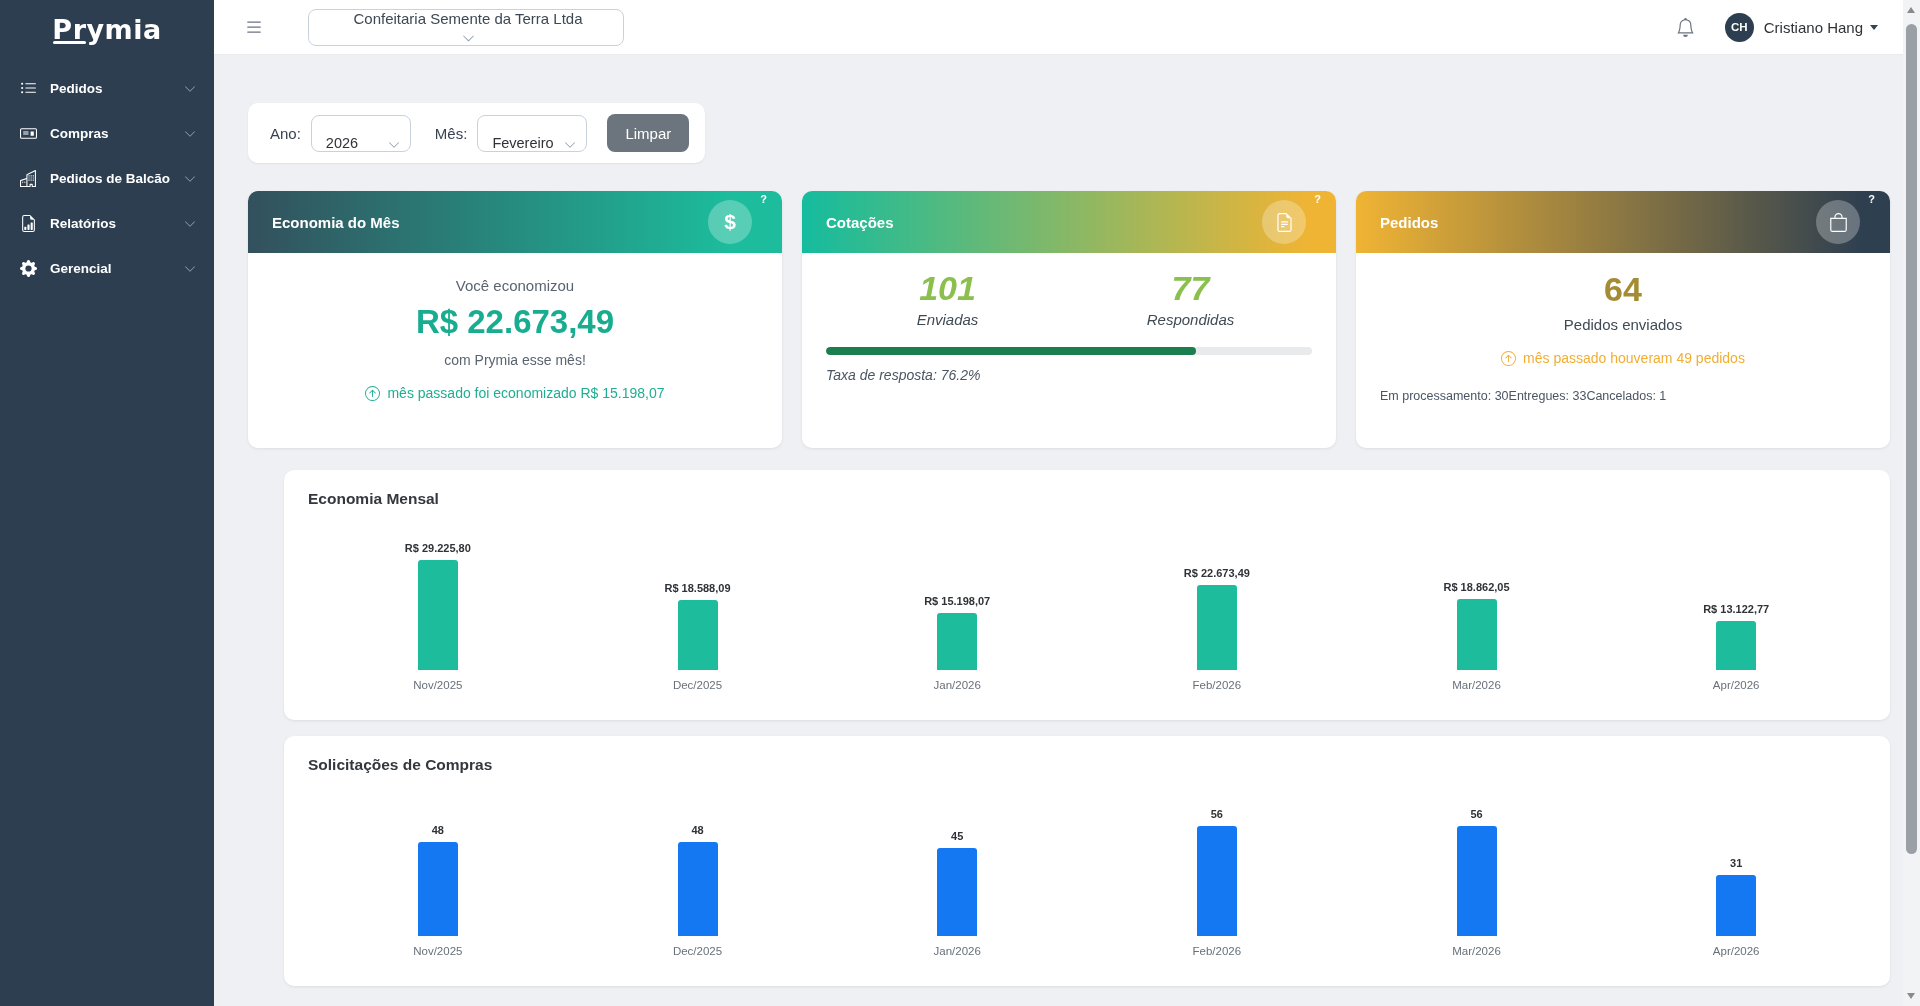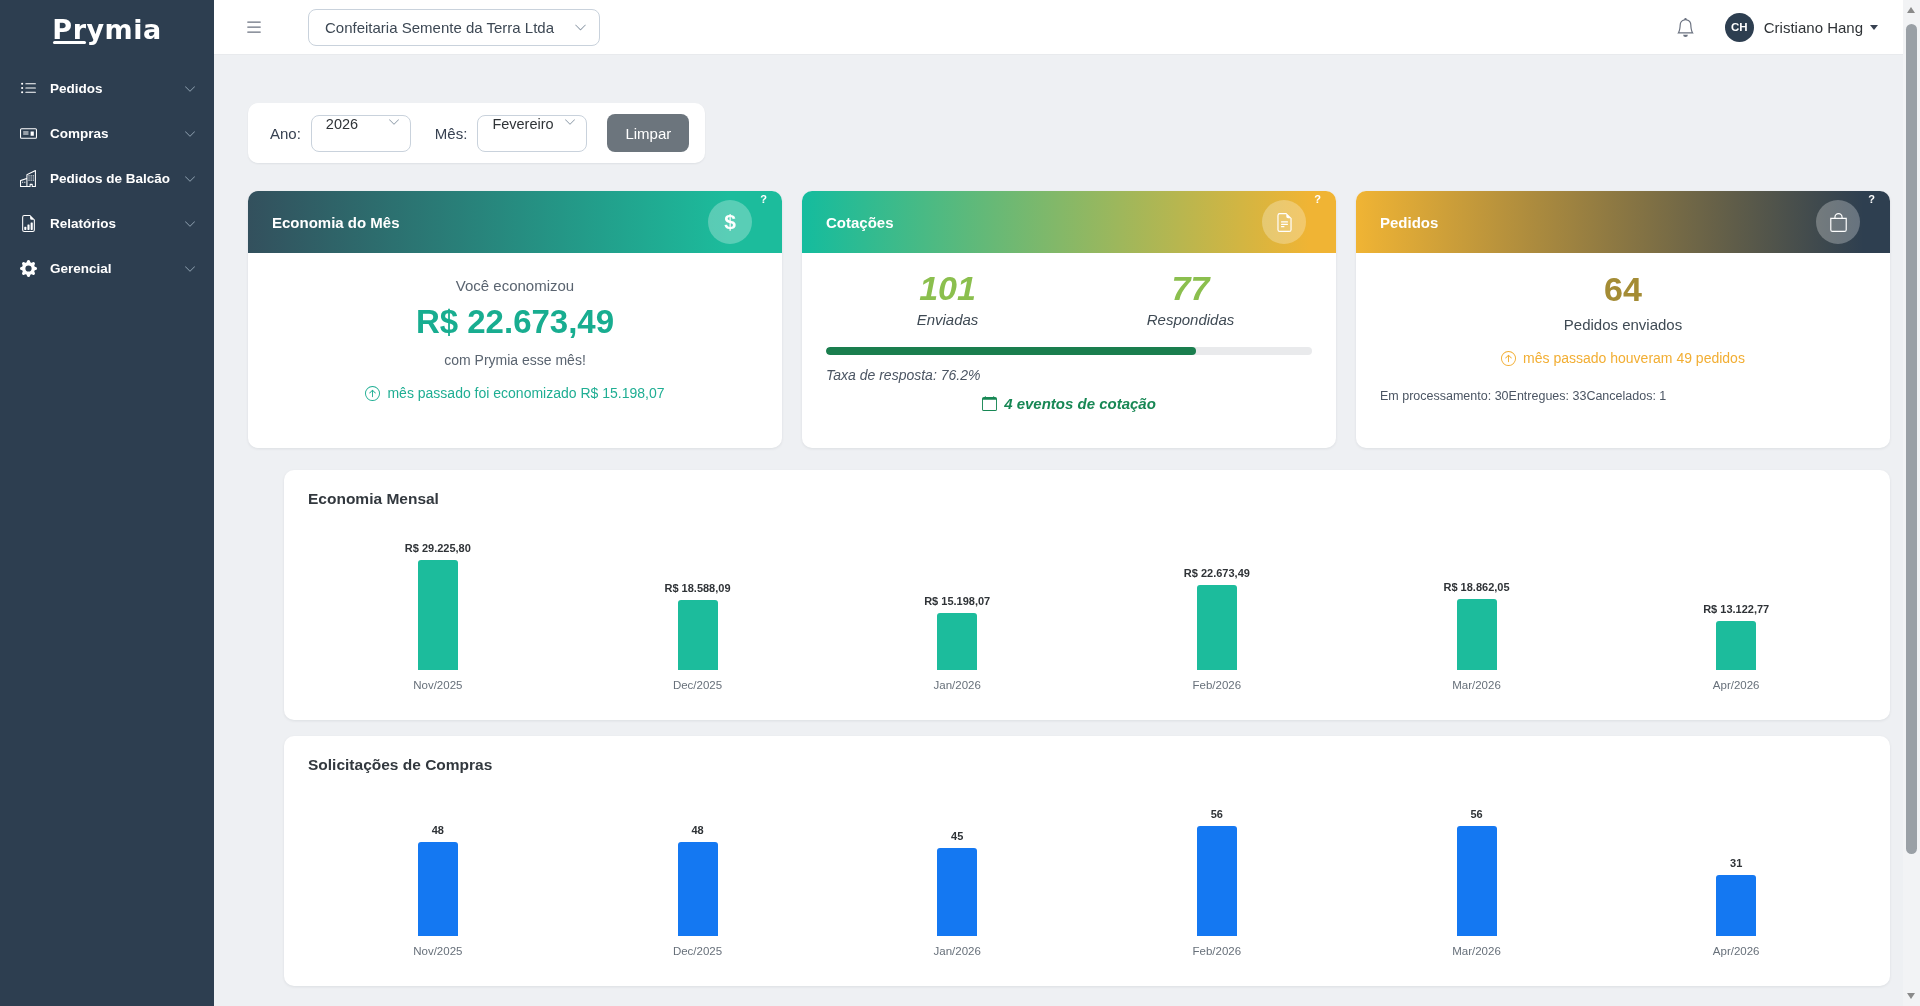--- a/index.html
+++ b/index.html
@@ -13,36 +13,36 @@
   .logo::after { content:""; position:absolute; left:1px; bottom:1px; width:33px; height:3px; background:#fff; border-radius:2px; }
   .menu { margin-top:8px; }
   .menu-item { height:45px; display:flex; align-items:center; padding:0 18px 0 20px; cursor:pointer; color:#fff; }
   .menu-item svg.mi { width:17px; height:17px; fill:#fff; flex:none; }
   .menu-item .lbl { margin-left:13px; font-size:13.5px; font-weight:bold; flex:1; white-space:nowrap; }
   .menu-item svg.chev { width:12px; height:12px; fill:#91a2b2; flex:none; }
 
   
   .topbar { position:absolute; left:214px; top:0; width:1706px; height:55px; background:#fff; border-bottom:1px solid #e8eaed; display:flex; align-items:center; z-index:5; }
   .hamburger { margin-left:30px; width:20px; height:20px; fill:#6b7280; cursor:pointer; }
-  .company-select { margin-left:44px; width:292px; height:37px; border:1px solid #c9d2dc; border-radius:8px; background:#fff; display:flex; align-items:center; justify-content:space-between; padding:0 12px 0 16px; font-size:15px; color:#3d4854; cursor:pointer; }
+  .company-select { margin-left:44px; width:316px; height:37px; border:1px solid #c9d2dc; border-radius:8px; background:#fff; display:flex; align-items:center; justify-content:space-between; padding:0 12px 0 16px; font-size:15px; color:#3d4854; cursor:pointer;flex-direction:column; }
   .company-select svg { width:13px; height:13px; fill:#8a97a5; }
   .topbar-right { margin-left:auto; margin-right:42px; display:flex; align-items:center; }
   .bell { width:19px; height:19px; fill:#6b7280; cursor:pointer; }
   .avatar { margin-left:30px; width:29px; height:29px; border-radius:50%; background:#2d3e50; color:#fff; font-size:11.5px; font-weight:bold; display:flex; align-items:center; justify-content:center; }
   .user-name { font-size:15px; color:#2f3337; margin-left:10px; cursor:pointer; }
   .caret { width:0; height:0; border-left:4px solid transparent; border-right:4px solid transparent; border-top:5px solid #374151; margin-left:7px; }
 
   
   .main { position:absolute; left:214px; top:55px; width:1706px; height:951px; background:#eef0f3; }
   .content { padding:48px 30px 0 34px; }
 
   .filter-card { background:#fff; border-radius:10px; display:inline-flex; align-items:center; padding:11px 16px; box-shadow:0 1px 2px rgba(16,24,40,.07); }
   .filter-label { font-size:15px; color:#374151; font-weight:500; margin-left:6px; }
   .filter-label.ml { margin-left:24px; }
-  .select { border:1px solid #c9d2dc; border-radius:8px; height:37px; background:#fff; display:flex; align-items:flex-start; justify-content:space-between; padding:0 10px 0 14px; font-size:14.5px; color:#2f3337; cursor:pointer; }
+  .select { border:1px solid #c9d2dc; border-radius:8px; height:37px; background:#fff; display:flex; align-items:flex-end; justify-content:space-between; padding:0 10px 0 14px; font-size:14.5px; color:#2f3337; cursor:pointer; }
   .select svg { width:12px; height:12px; fill:#8a97a5; }
   .select.year { width:100px; margin-left:10px; }
   .select.month { width:110px; margin-left:10px; }
   .btn-limpar { margin-left:20px; background:#6c757d; color:#fff; border:none; border-radius:8px; height:38px; padding:0 18px; font-size:15px; font-weight:500; font-family:inherit; cursor:pointer; }
 
   
   .cards-row { display:grid; grid-template-columns:repeat(3,1fr); gap:20px; margin-top:28px; }
   .kpi-card { background:#fff; border-radius:10px; box-shadow:0 1px 3px rgba(16,24,40,.08); height:257px; overflow:hidden; }
   .kpi-header { height:62px; display:flex; align-items:center; padding:0 30px 0 24px; }
   .kpi-header .title { color:#fff; font-size:15px; font-weight:600; flex:1; }
@@ -243,26 +243,20 @@
             </div>
             <div class="cot-col">
               <div class="cot-value">77</div>
               <div class="cot-label">Respondidas</div>
             </div>
           </div>
           <div class="progress">
             <div class="progress-fill" id="rate-fill" style="width: 76.2%;"></div>
           </div>
           <div class="rate-text">Taxa de resposta: 76.2%</div>
-          <div class="events-link">
-            <svg viewBox="0 0 16 16">
-                <path d="M3.5 0a.5.5 0 0 1 .5.5V1h8V.5a.5.5 0 0 1 1 0V1h1a2 2 0 0 1 2 2v11a2 2 0 0 1-2 2H2a2 2 0 0 1-2-2V3a2 2 0 0 1 2-2h1V.5a.5.5 0 0 1 .5-.5zM1 4v10a1 1 0 0 0 1 1h12a1 1 0 0 0 1-1V4H1z"></path>
-              </svg>
-            <span>4 eventos de cotação</span>
-          </div>
         </div>
       </div>
 
       <div class="kpi-card">
         <div class="kpi-header grad-pedidos">
           <div class="title">Pedidos</div>
           <div class="icon-wrap">
             <div class="icon-circle">
               <svg viewBox="0 0 16 16">
                   <path d="M8 1a2.5 2.5 0 0 1 2.5 2.5V4h-5v-.5A2.5 2.5 0 0 1 8 1zm3.5 3v-.5a3.5 3.5 0 1 0-7 0V4H1v10a2 2 0 0 0 2 2h10a2 2 0 0 0 2-2V4h-3.5zM2 5h12v9a1 1 0 0 1-1 1H3a1 1 0 0 1-1-1V5z"></path>

